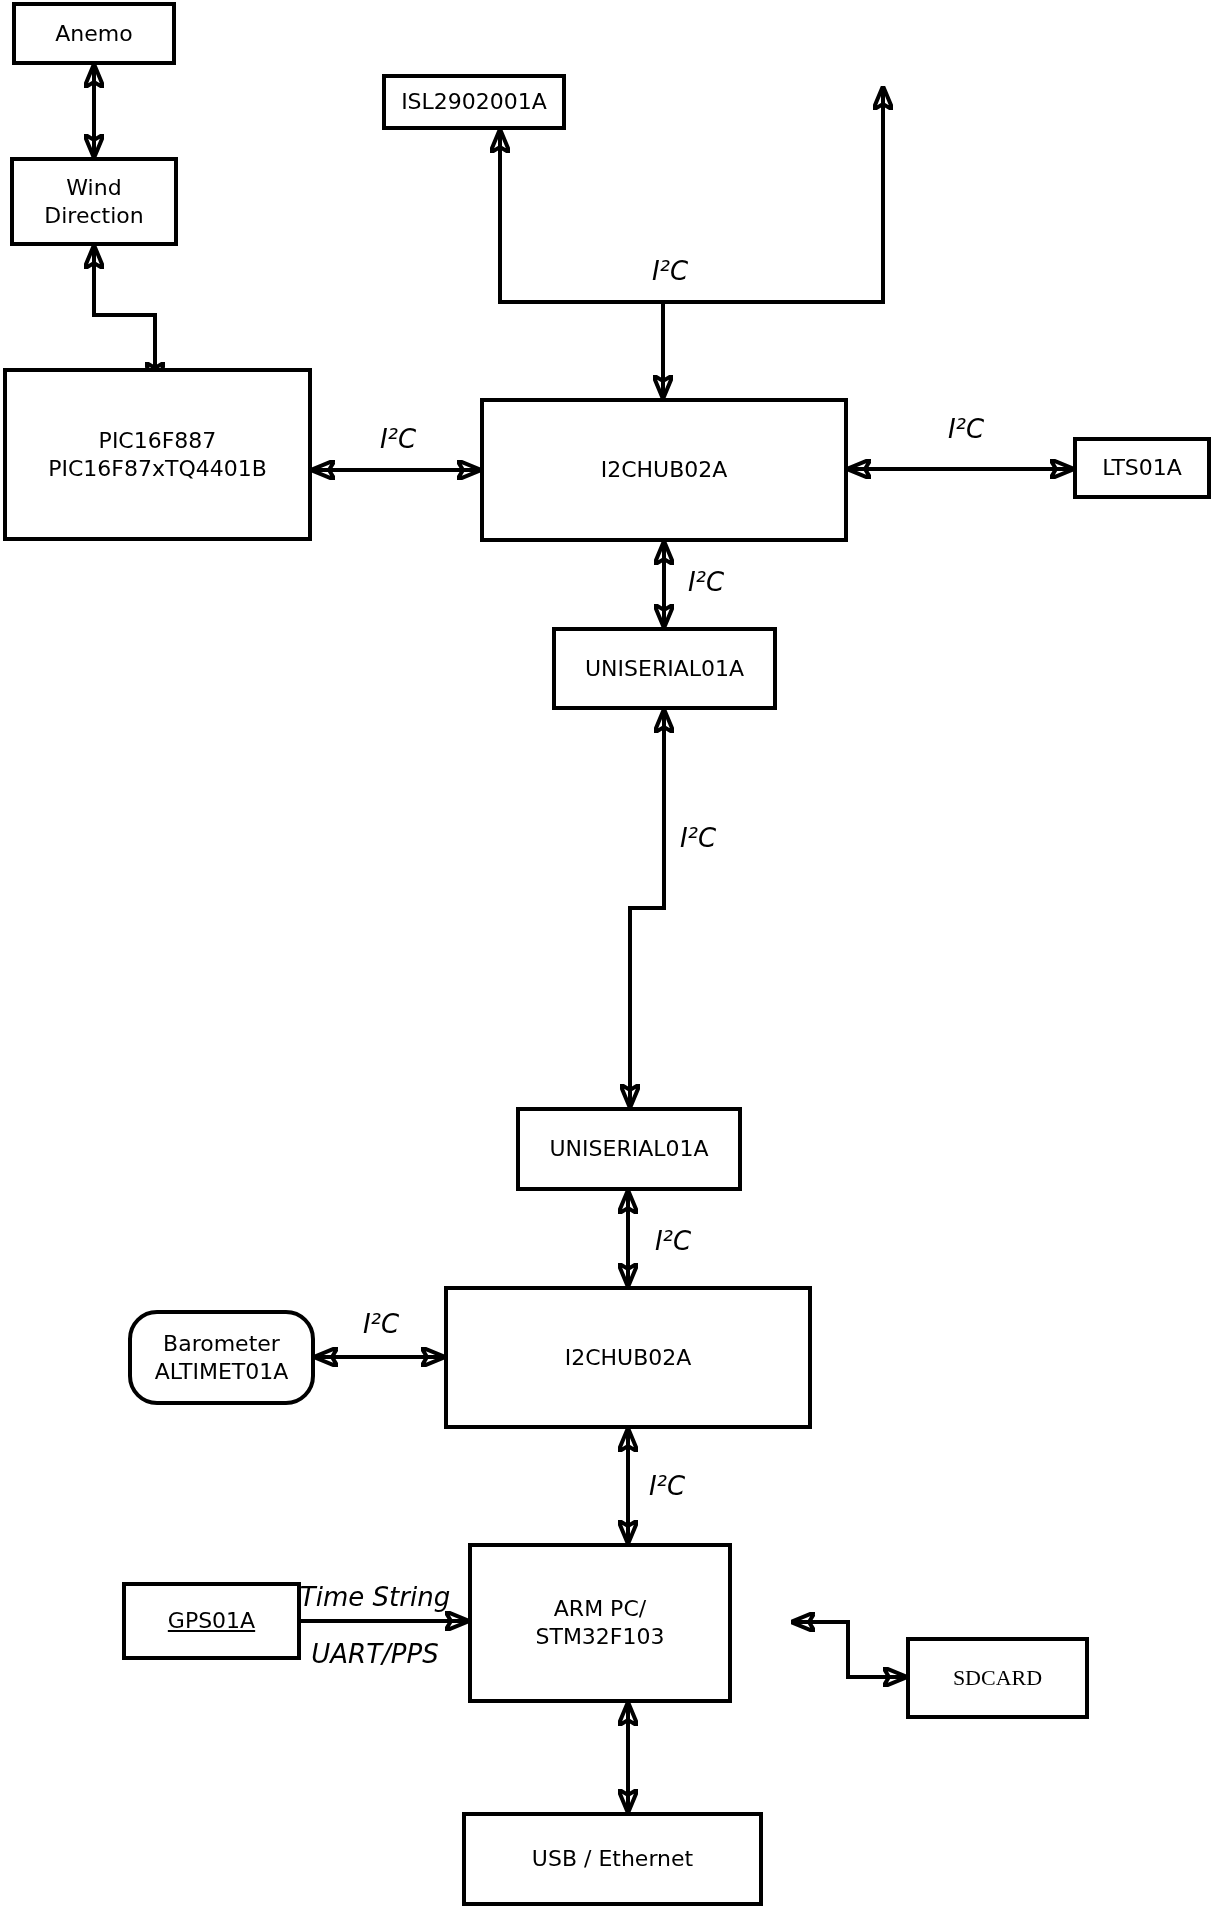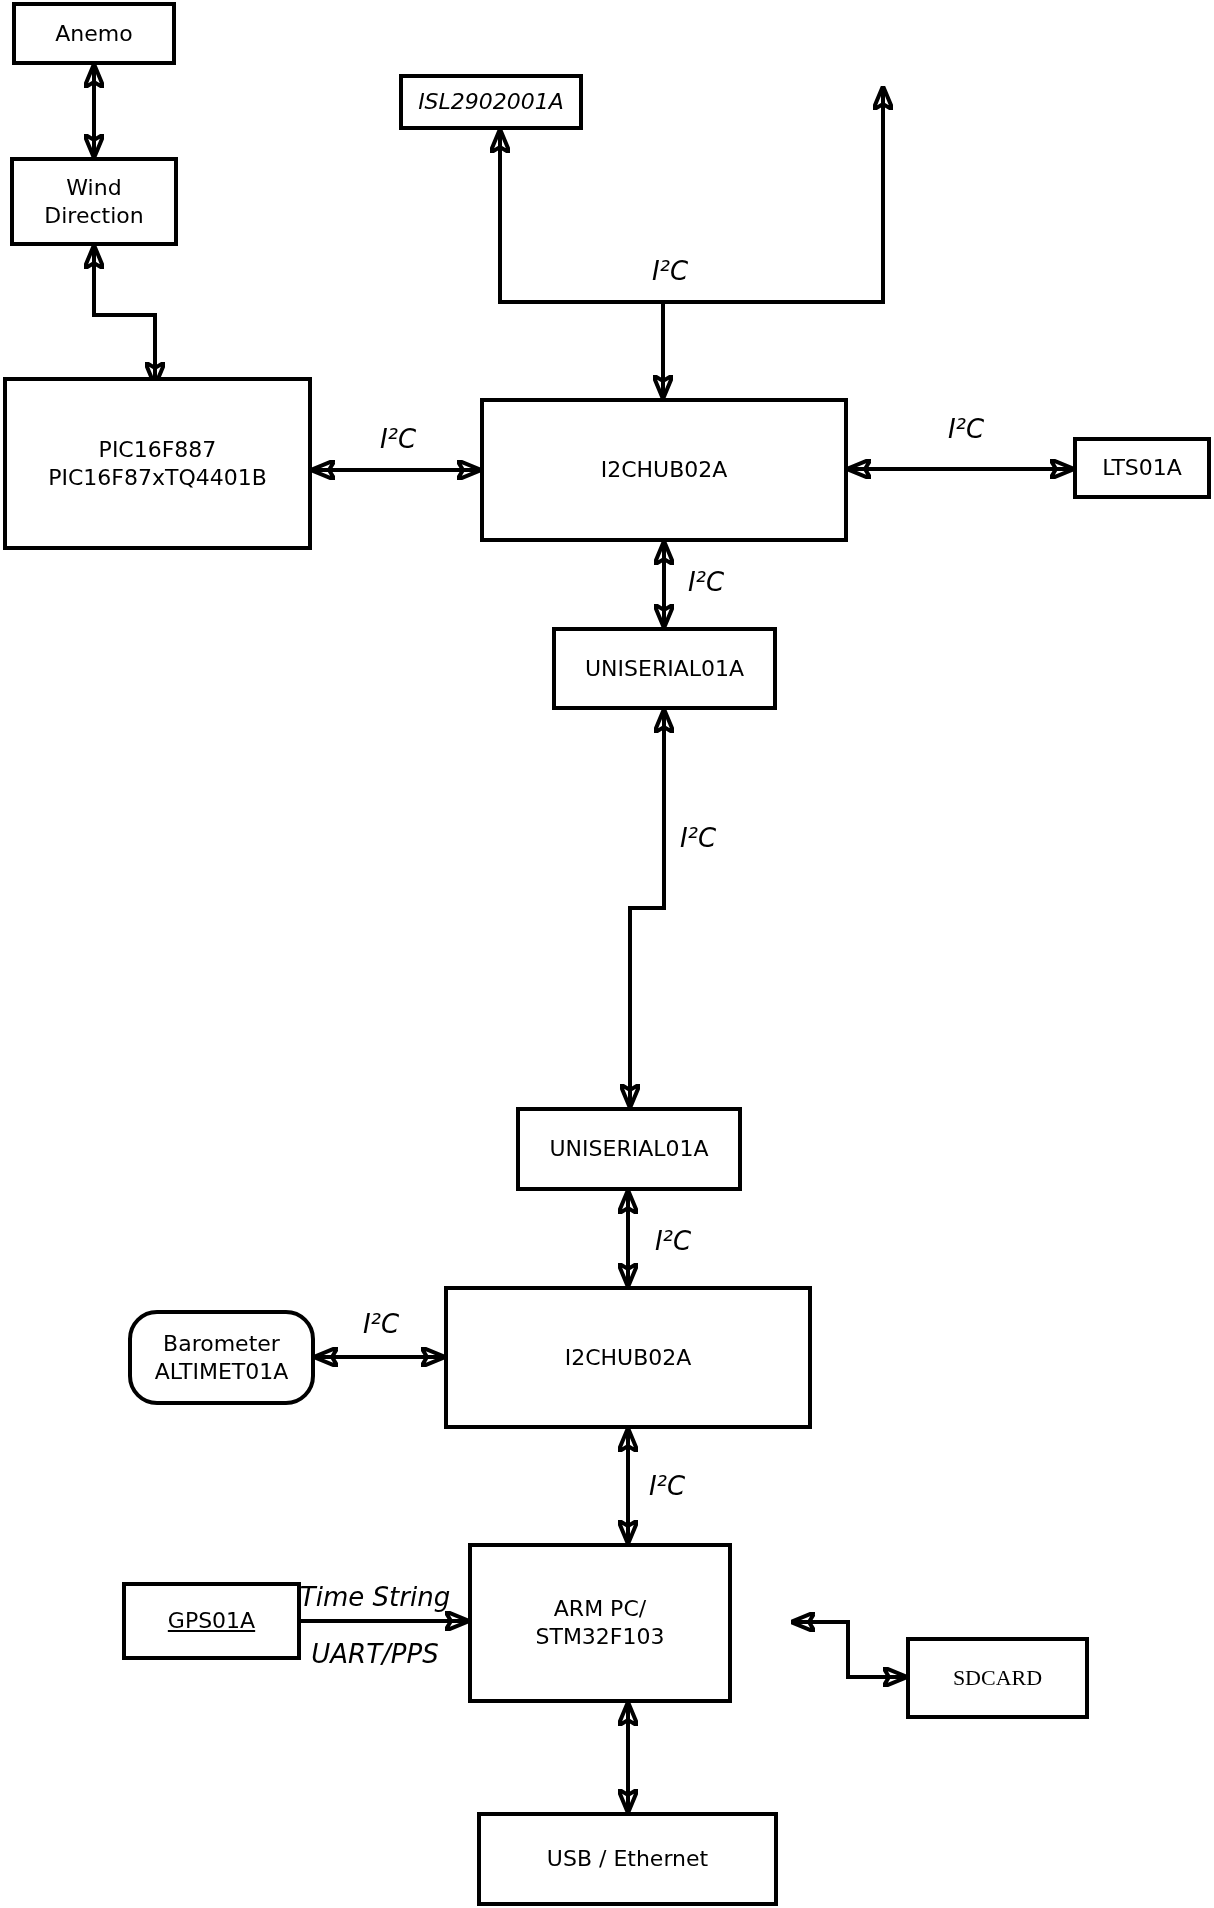--- a/index.html
+++ b/index.html
@@ -60,24 +60,24 @@
     <path d="M288 1621 H468" marker-end="url(#ah)"></path>
     <path d="M792 1622 H848 V1677 H906" marker-start="url(#ah)" marker-end="url(#ah)"></path>
     <path d="M628 1703 V1812" marker-start="url(#ah)" marker-end="url(#ah)"></path>
   </svg>
 
   <div class="box" style="left:10px;top:157px;width:168px;height:89px;">Wind
 Direction</div>
 
   <div class="box" style="left:12px;top:2px;width:164px;height:63px;">Anemo</div>
 
-  <div class="box" style="left:399px;top:74px;width:184px;height:56px;font-style:italic;">ISL2902001A</div>
+  <div class="box" style="left:382px;top:74px;width:184px;height:56px;">ISL2902001A</div>
 
 
-  <div class="box" style="left:3px;top:377px;width:309px;height:173px;">PIC16F887
+  <div class="box" style="left:3px;top:368px;width:309px;height:173px;">PIC16F887
 PIC16F87xTQ4401B</div>
 
   <div class="box" style="left:480px;top:398px;width:368px;height:144px;">I2CHUB02A</div>
 
   <div class="box" style="left:1073px;top:437px;width:138px;height:62px;">LTS01A</div>
 
   <div class="box" style="left:552px;top:627px;width:225px;height:83px;">UNISERIAL01A</div>
 
   <div class="box" style="left:516px;top:1107px;width:226px;height:84px;">UNISERIAL01A</div>
 
@@ -86,21 +86,21 @@
   <div class="box" style="left:128px;top:1310px;width:187px;height:95px;border-radius:29px;">Barometer
 ALTIMET01A</div>
 
   <div class="box" style="left:122px;top:1582px;width:179px;height:78px;text-decoration:underline;">GPS01A</div>
 
   <div class="box" style="left:468px;top:1543px;width:264px;height:160px;">ARM PC/
 STM32F103</div>
 
   <div class="box" style="left:906px;top:1637px;width:183px;height:82px;font-family:Liberation Serif, serif;">SDCARD</div>
 
-  <div class="box" style="left:477px;top:1812px;width:301px;height:94px;">USB / Ethernet</div>
+  <div class="box" style="left:462px;top:1812px;width:301px;height:94px;">USB / Ethernet</div>
 
   <div class="lbl" style="left:670px;top:271px;">I²C</div>
 
   <div class="lbl" style="left:398px;top:439px;">I²C</div>
 
   <div class="lbl" style="left:966px;top:429px;">I²C</div>
 
   <div class="lbl" style="left:706px;top:582px;">I²C</div>
 
   <div class="lbl" style="left:698px;top:838px;">I²C</div>

